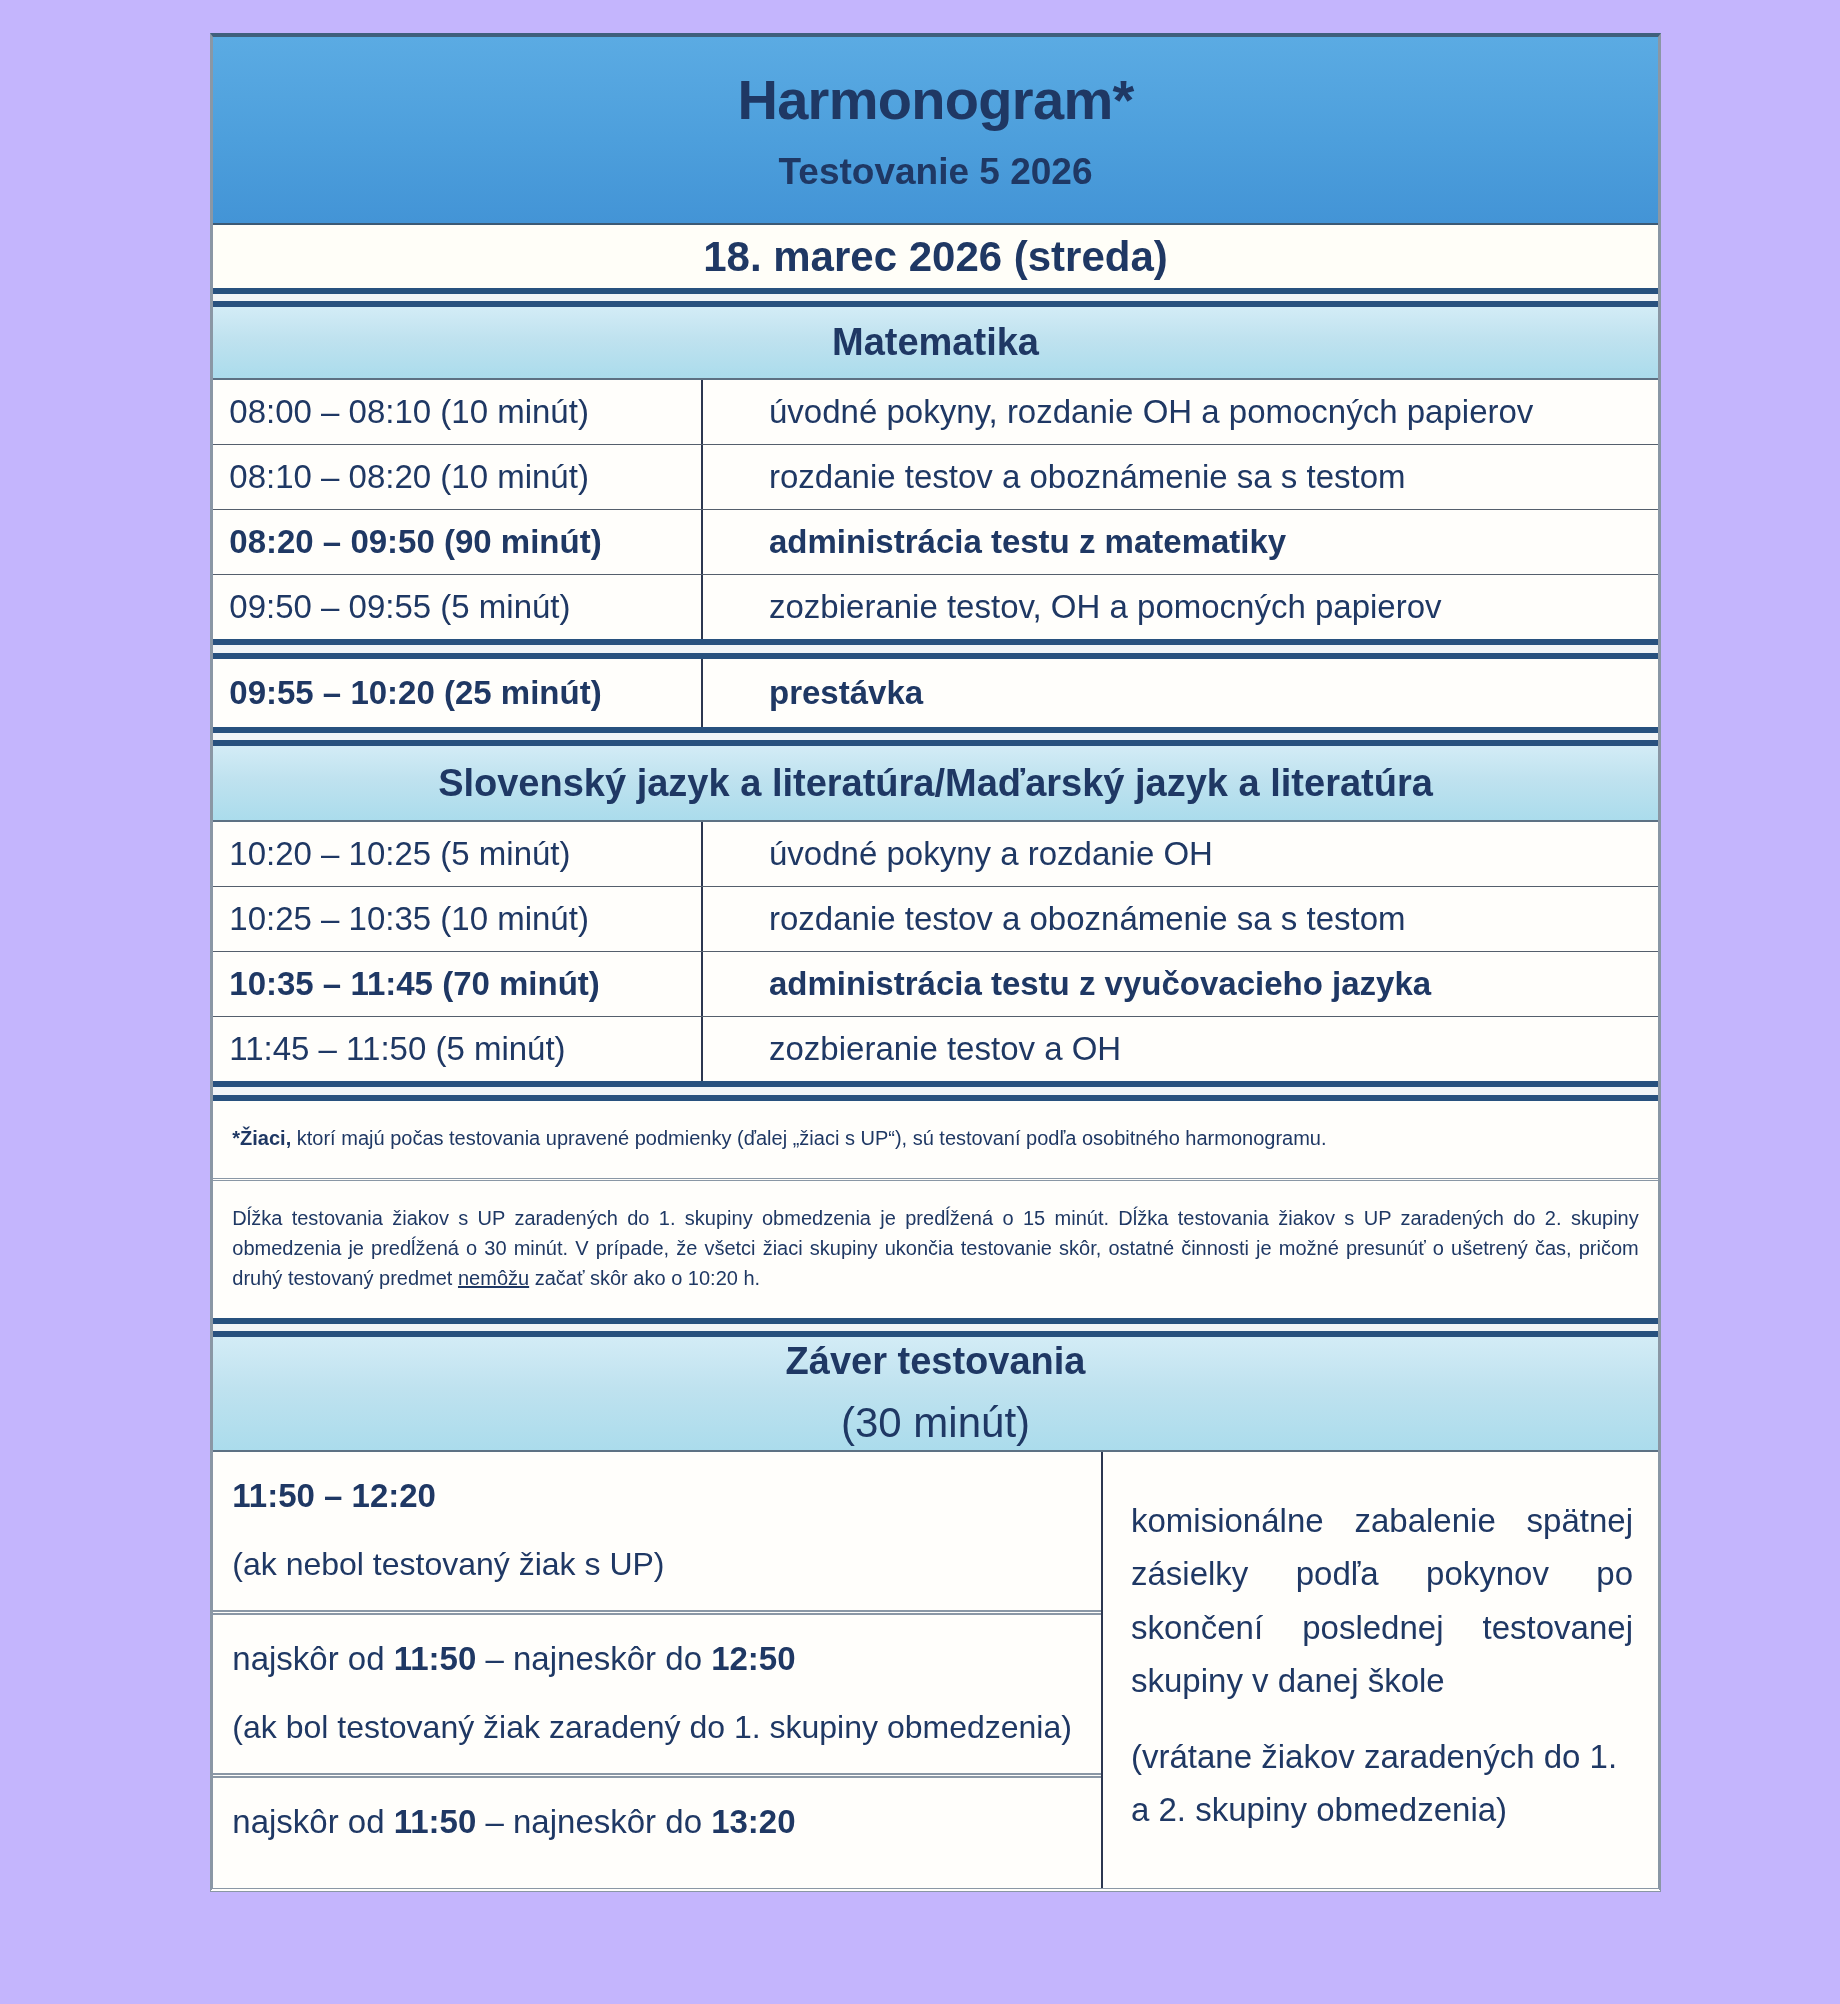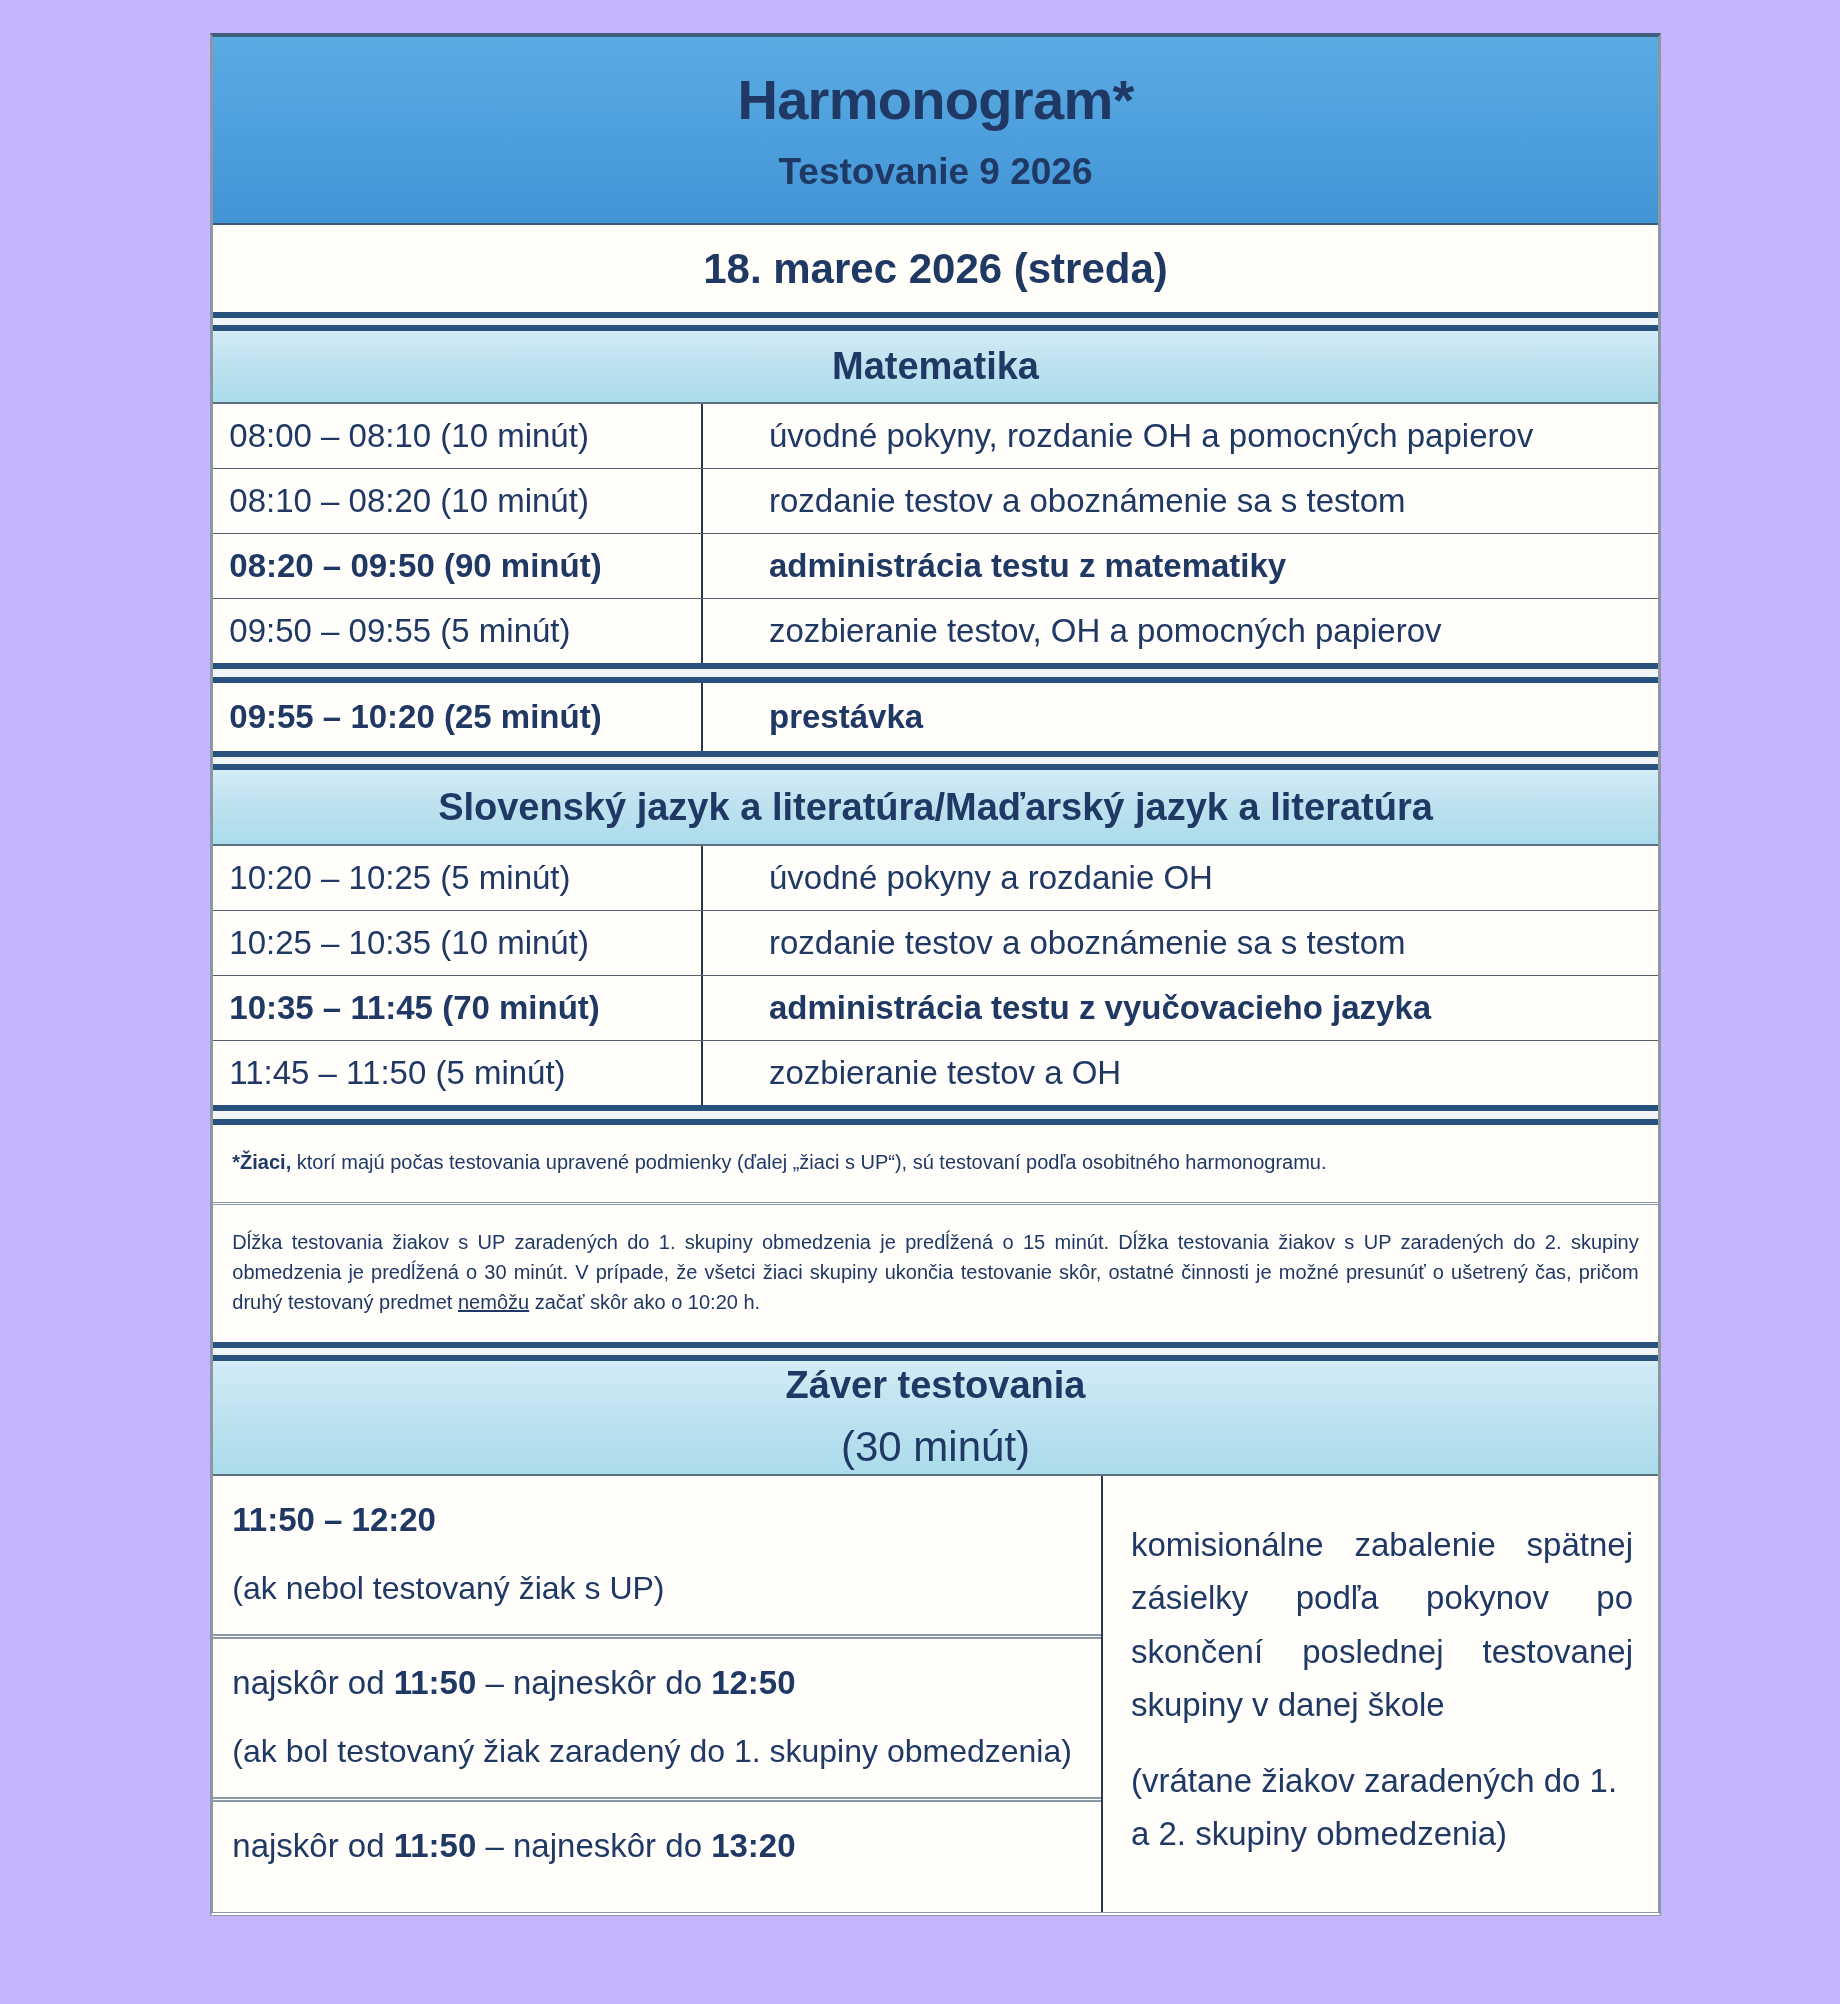--- a/index.html
+++ b/index.html
@@ -26,21 +26,21 @@
   
   .title-box{
     background:linear-gradient(180deg,#5babe3 0%,#4d9fdc 55%,#4394d6 100%);
     height:186px;
     display:flex;flex-direction:column;align-items:center;justify-content:center;
     border-bottom:2.2px solid #3c5a75;
   }
   .title{font-size:56px;font-weight:bold;letter-spacing:-0.7px;}
   .subtitle{font-size:37px;font-weight:bold;margin-top:19.3px;}
   .date-row{
-    height:87px;background:#fffef8;
+    height:63px;background:#fffef8;
     display:flex;align-items:center;justify-content:center;
     font-size:42px;font-weight:bold;
   }
   
   .sep{
     height:7.4px;background:#f2f5f7;
     border-top:6.7px solid #28517e;
     border-bottom:6.7px solid #28517e;
   }
   .thinsep{border-top:3.7px double #8a97a5;}
@@ -110,21 +110,21 @@
   .br-note{margin-top:22px;}
 </style>
 </head>
 <body>
 
 <div class="page">
   <div class="doc">
 
     <div class="title-box">
       <div class="title">Harmonogram*</div>
-      <div class="subtitle">Testovanie 9 2026</div>
+      <div class="subtitle">Testovanie 5 2026</div>
     </div>
 
     <div class="date-row">18. marec 2026 (streda)</div>
 
     <div class="sep"></div>
 
     <div class="band h96">
       <div class="band-title">Matematika</div>
     </div>
 

